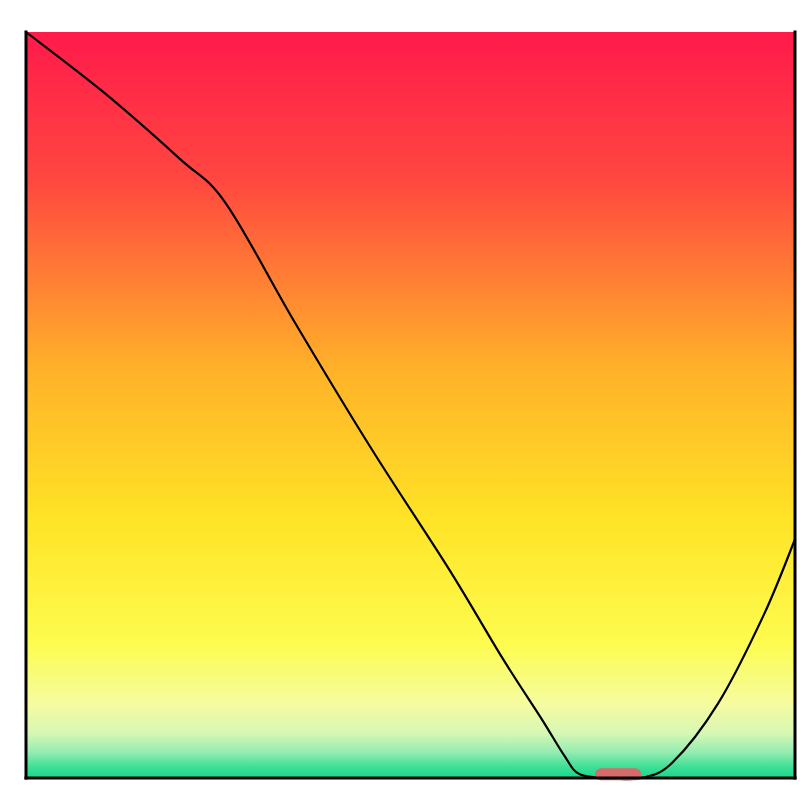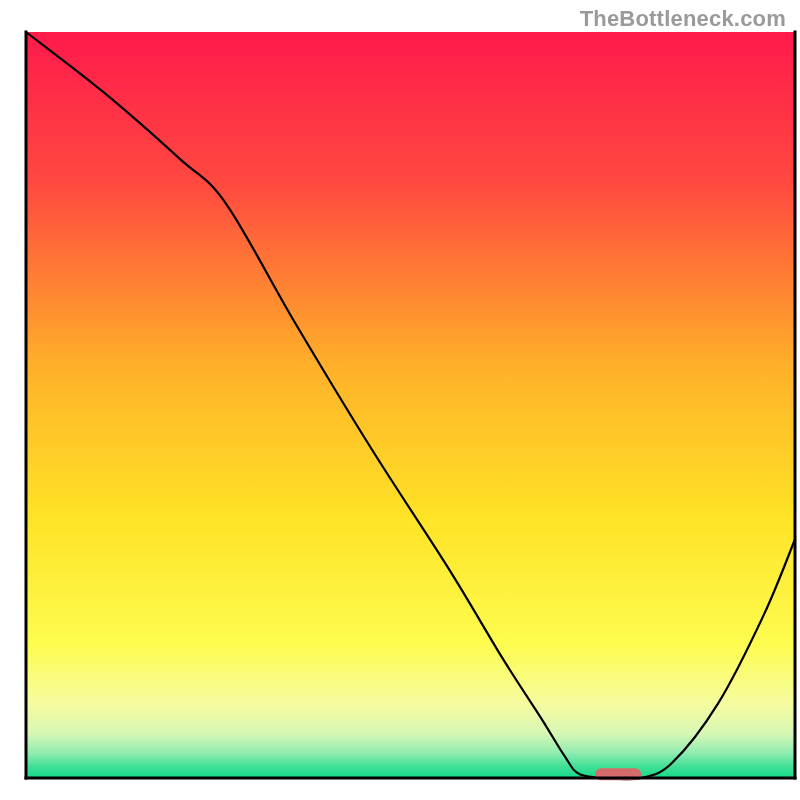--- a/index.html
+++ b/index.html
@@ -26,21 +26,20 @@
     letter-spacing: 0.2px;
   }
   svg {
     display: block;
   }
 </style>
 </head>
 <body>
 
 <div class="chart-container">
-  <div class="watermark">TheBottleneck.com</div>
   <svg id="chart-svg" width="800" height="800" viewBox="0 0 800 800">
     <defs>
       <linearGradient id="bg-grad" x1="0" y1="0" x2="0" y2="1">
           <stop offset="0%" stop-color="#ff1a4b"></stop>
           <stop offset="20%" stop-color="#ff4840"></stop>
           <stop offset="45%" stop-color="#ffb129"></stop>
           <stop offset="65%" stop-color="#ffe326"></stop>
           <stop offset="82%" stop-color="#fdfc4f"></stop>
           <stop offset="90%" stop-color="#f6fca0"></stop>
           <stop offset="94%" stop-color="#d7f7b4"></stop>

